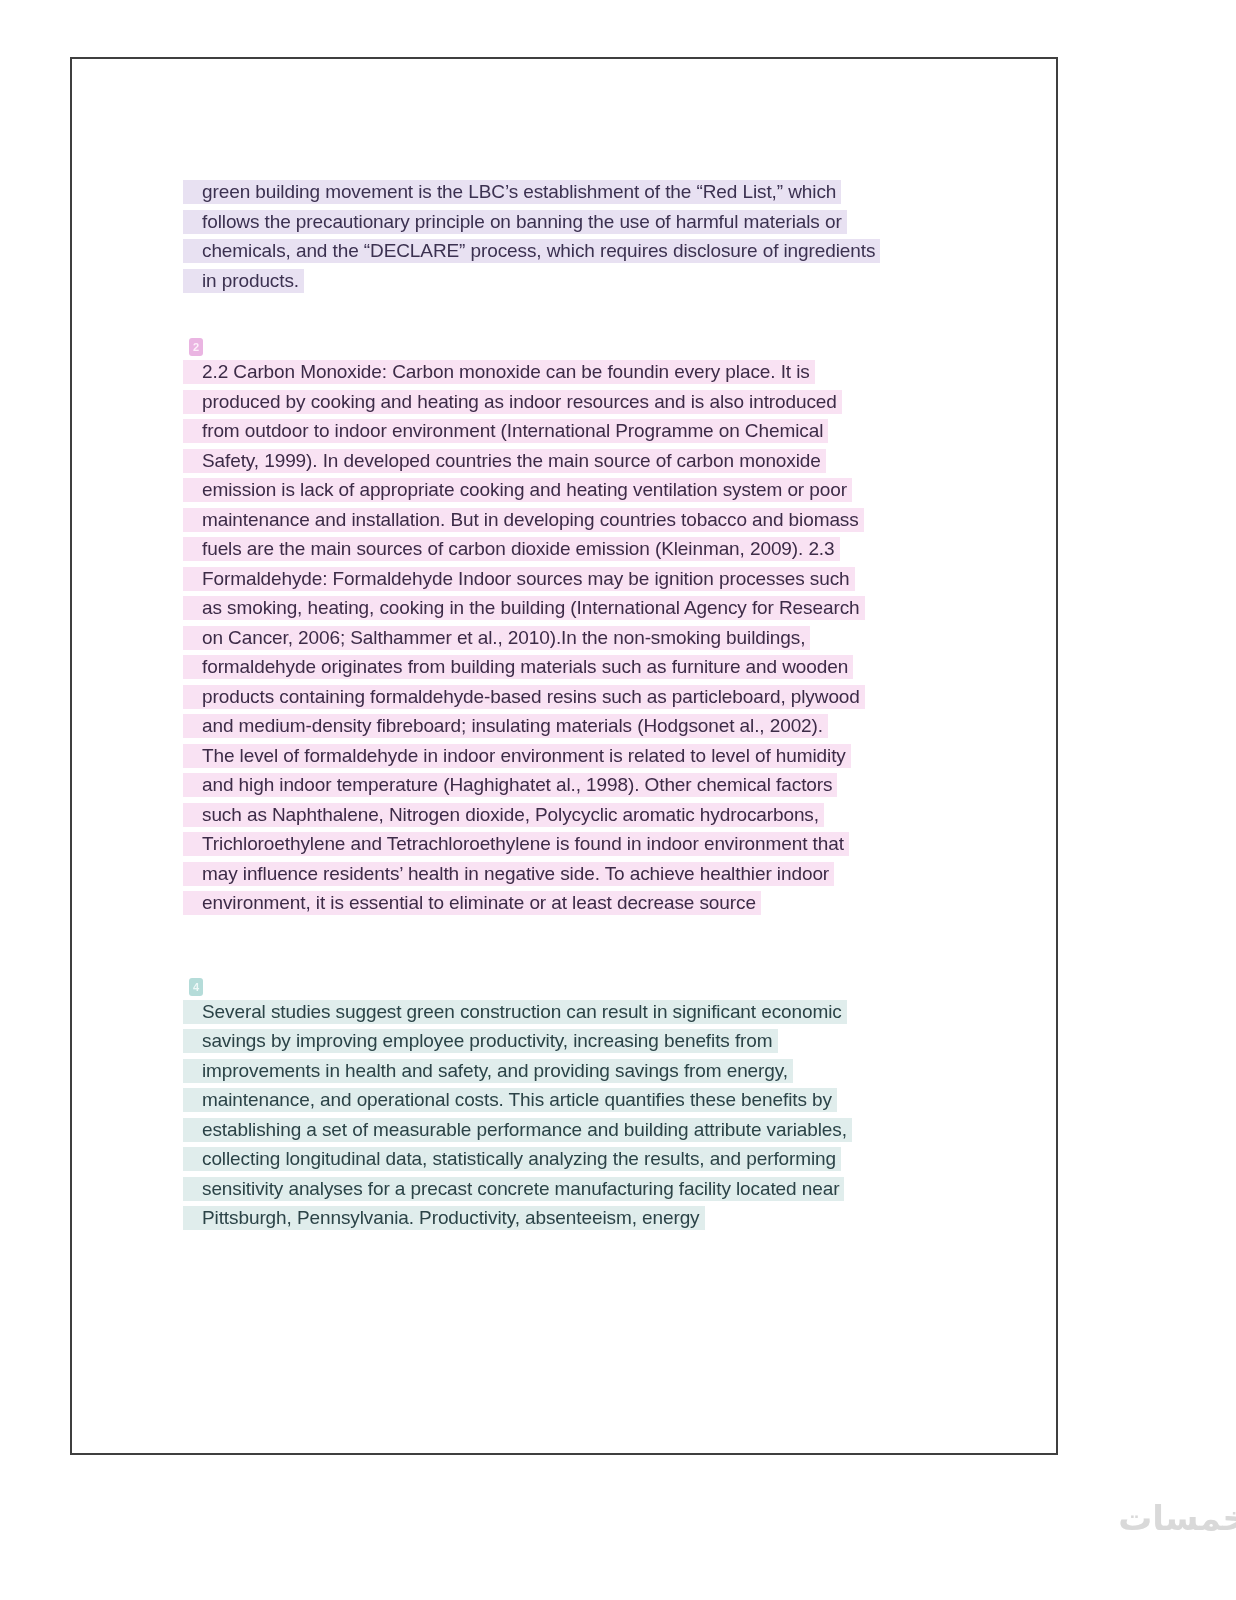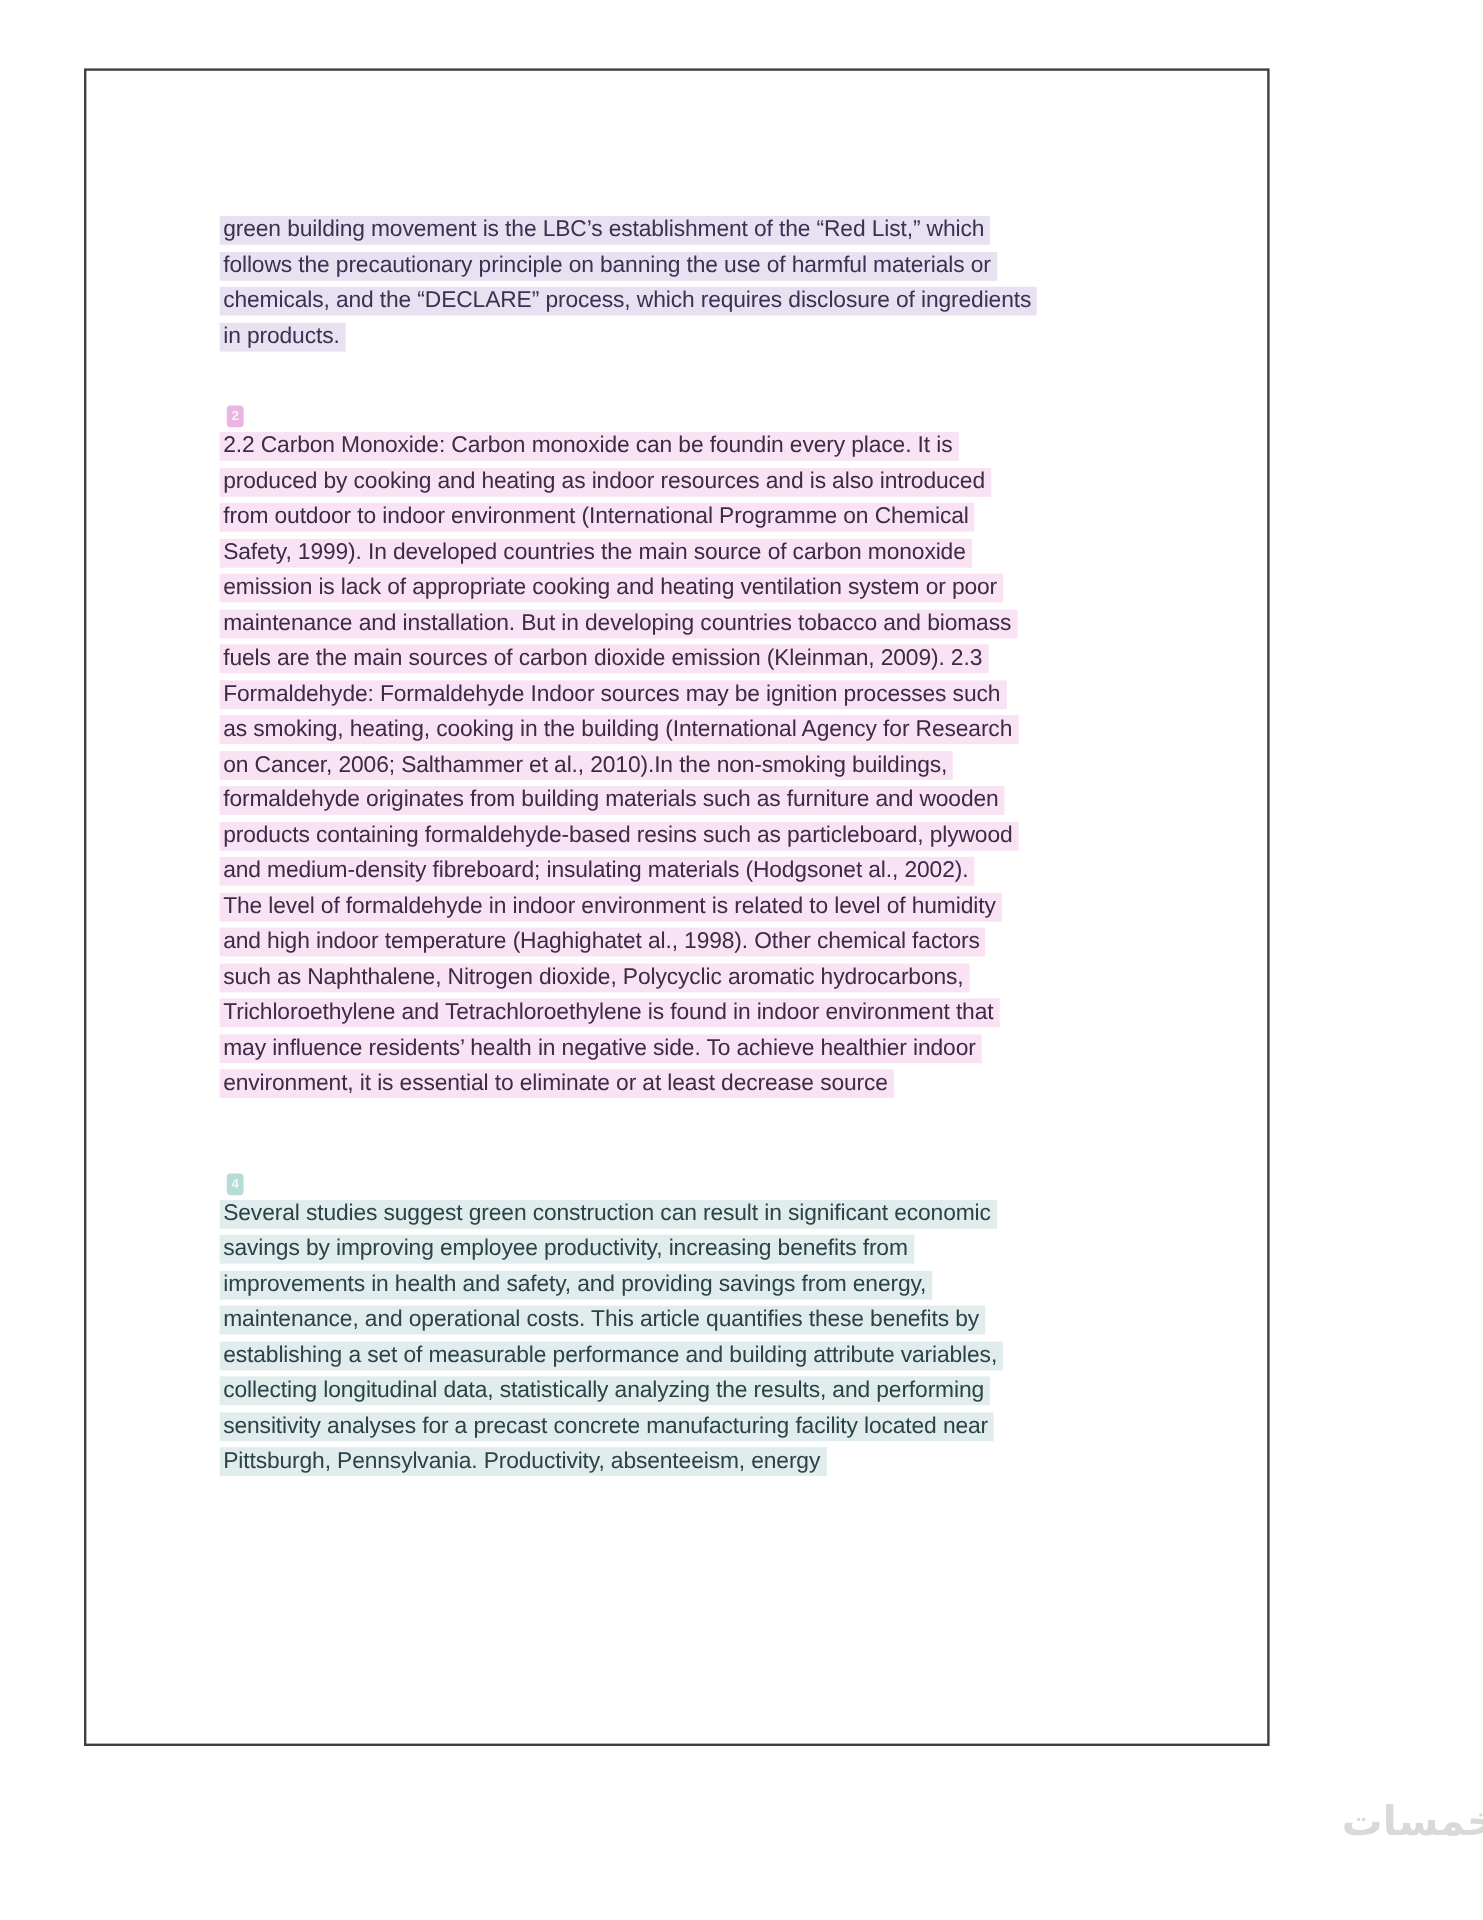--- a/index.html
+++ b/index.html
@@ -37,21 +37,21 @@
     line-height: 18px;
     text-align: center;
   }
   .para-text {
     font-size: 19px;
     line-height: 29.5px;
     white-space: nowrap;
     letter-spacing: -0.1px;
   }
   .hl {
-    padding: 1px 5px 2px 3px;
+    padding: 1px 5px 2px 19px;
     margin-left: -3px;
   }
   .watermark {
     position: absolute;
     left: 11px; top: 1498px;
     width: 100%;
     text-align: right;
     font-family: "DejaVu Sans", sans-serif;
     font-size: 34px;
     font-weight: bold;

